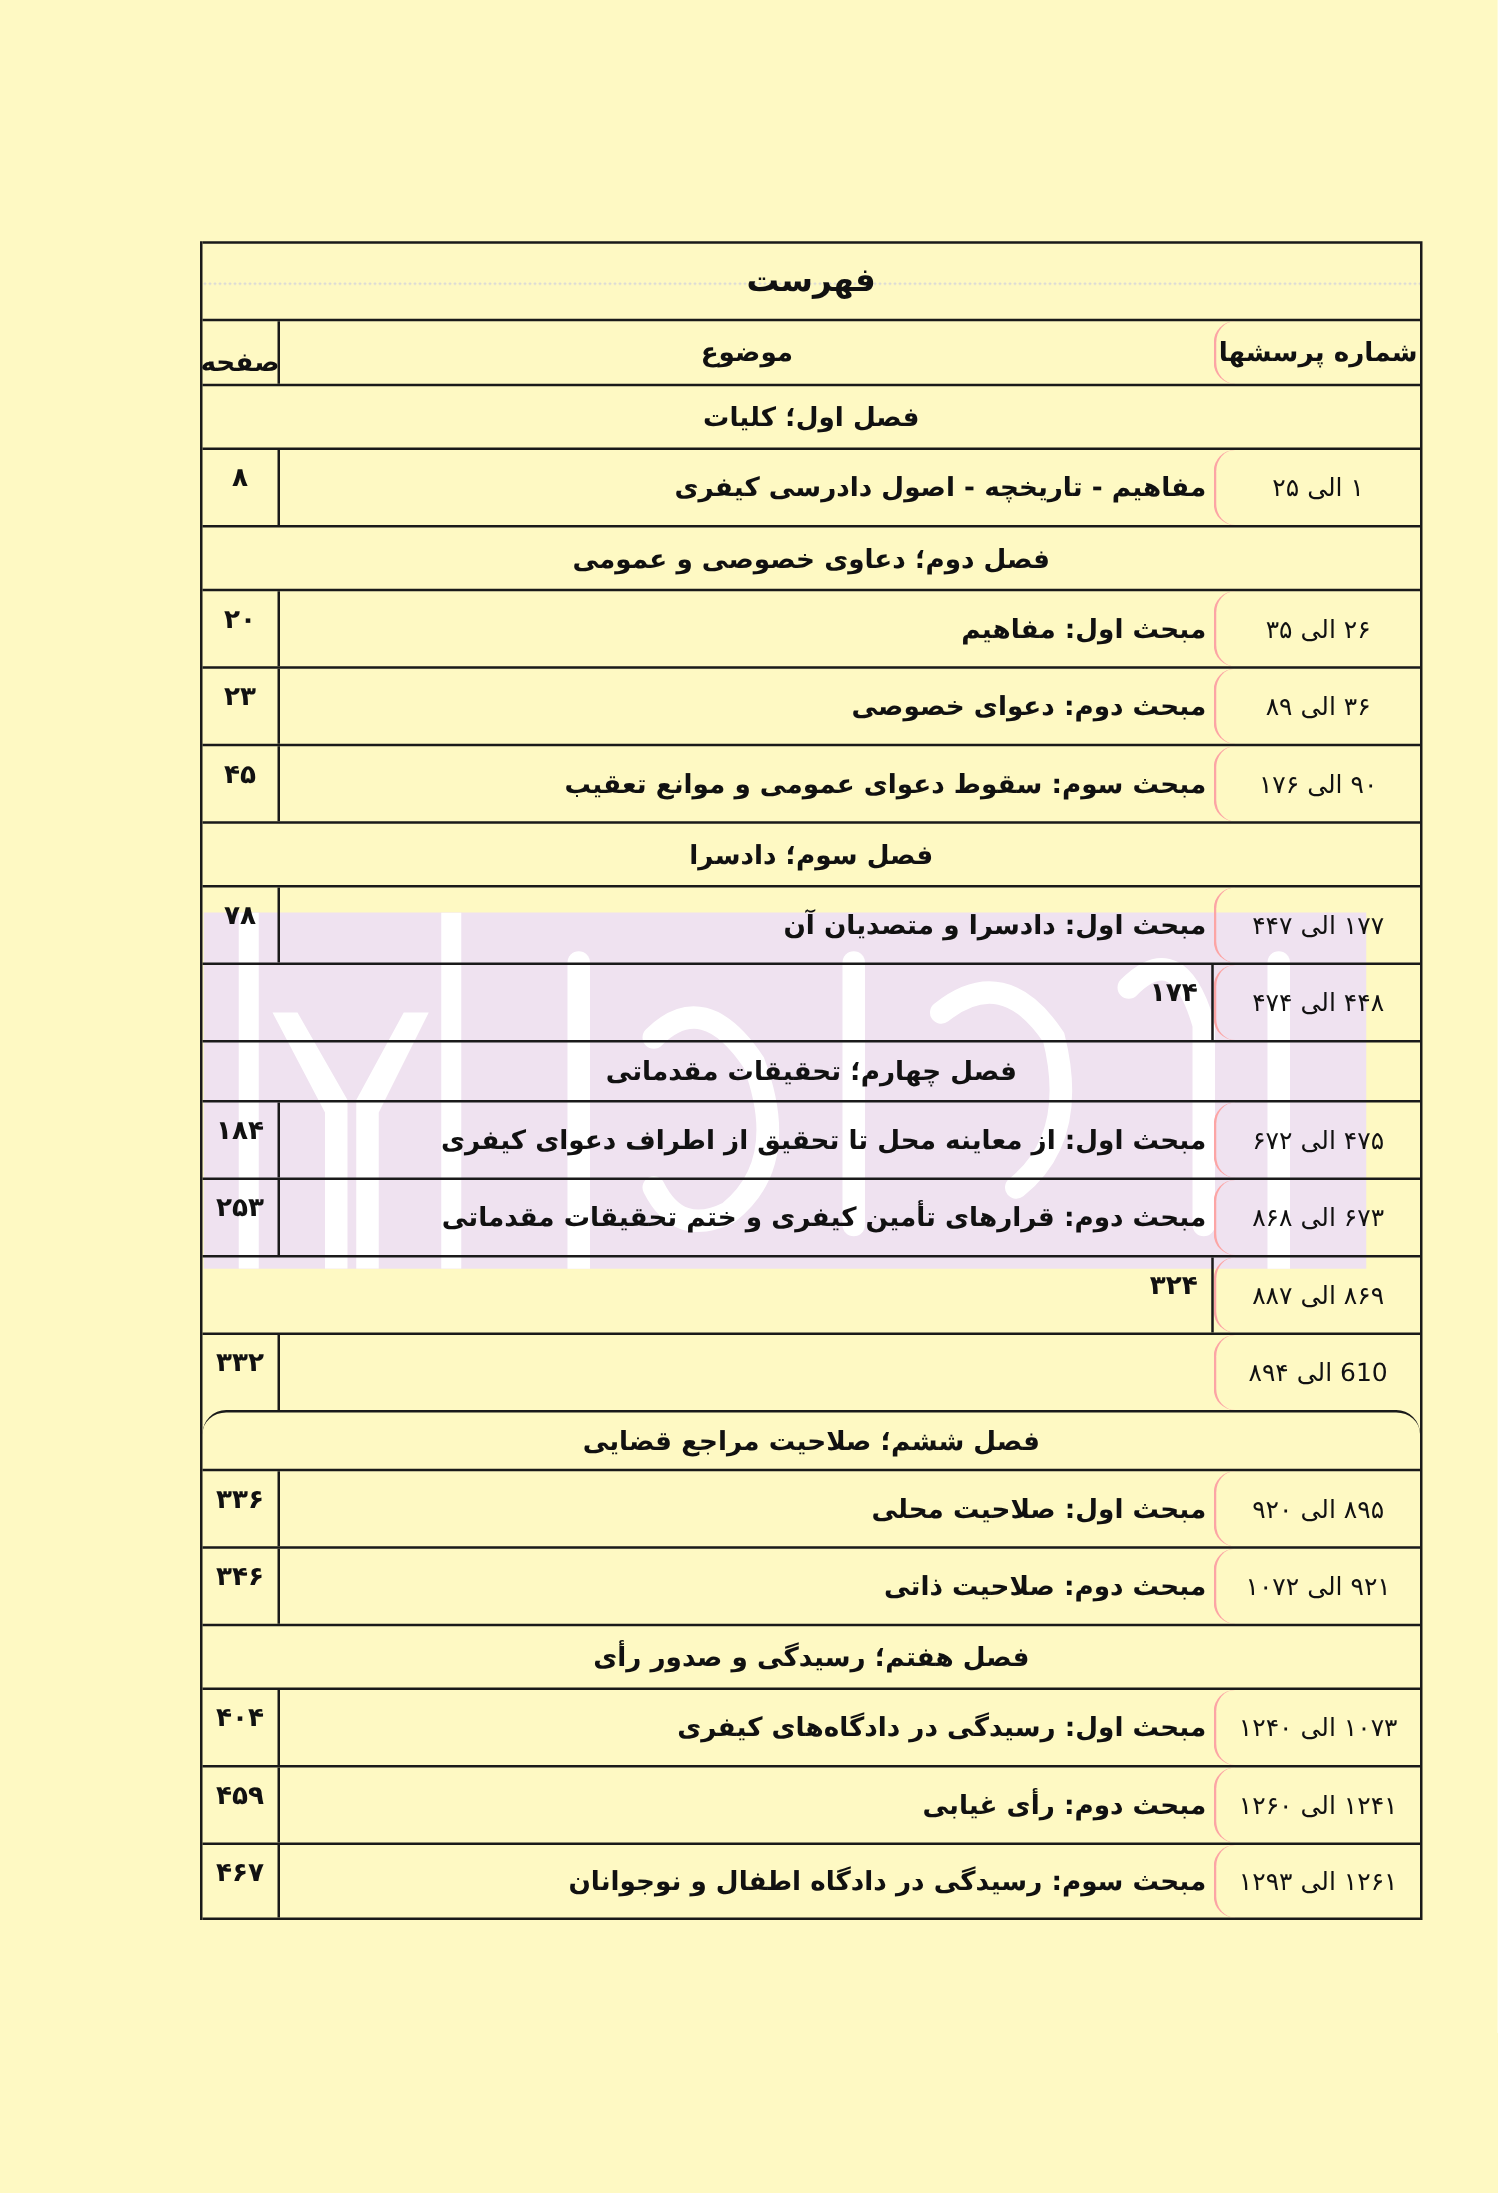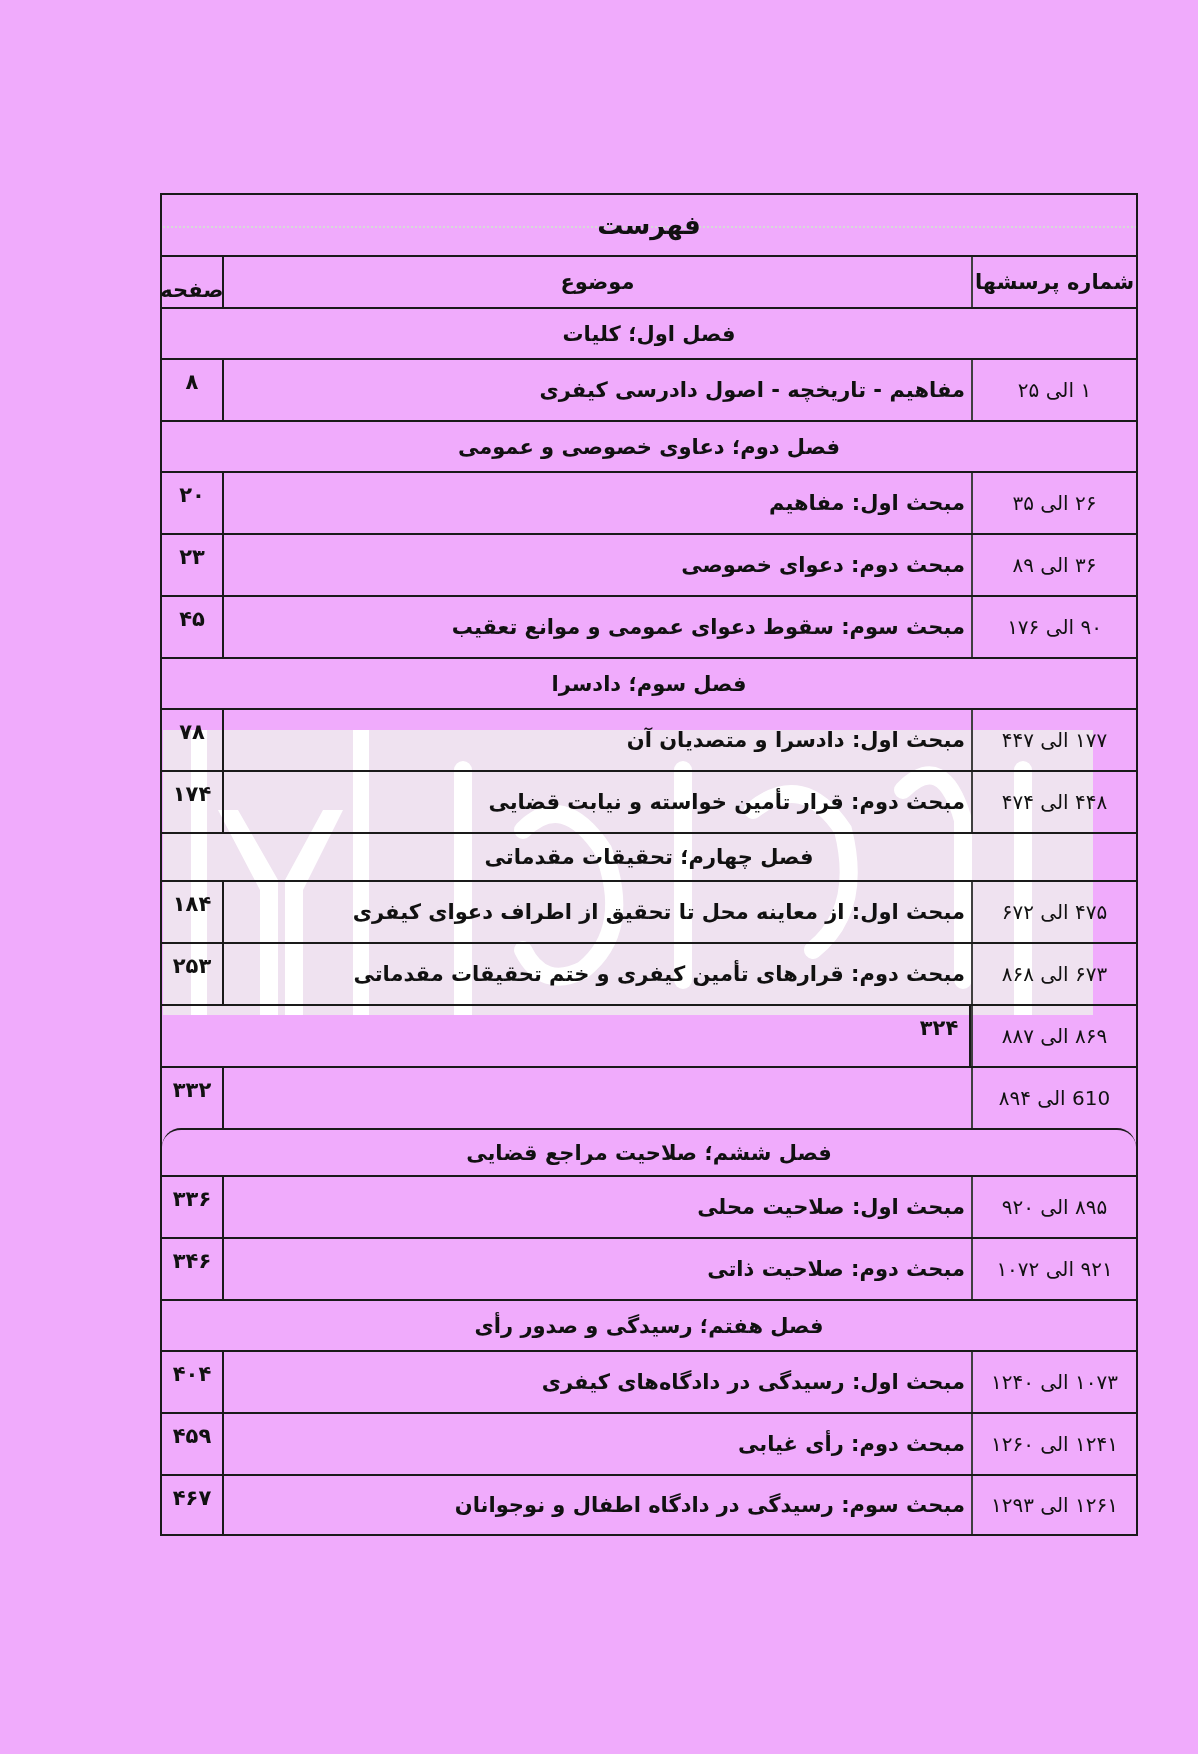--- a/index.html
+++ b/index.html
@@ -1,36 +1,36 @@
 <!DOCTYPE html>
 <html><head>
 <meta charset="utf-8">
 <style>
   html, body { margin: 0; padding: 0; background: #ffffff; }
   body { width: 1198px; height: 1754px; position: relative; overflow: hidden;
          font-family: "DejaVu Sans", sans-serif; color: #111; }
-  .page { position: absolute; left: 0; top: 0; width: 1198px; height: 1754px; background: #f0abfc; }
+  .page { position: absolute; left: 0; top: 0; width: 1198px; height: 1754px; background: #fef9c3; }
 
   
   .watermark { position: absolute; left: 163px; top: 730px; width: 930px; height: 285px;
                background: #efe2f0; z-index: 0; }
   .watermark svg { position: absolute; left: 0; top: 0; }
 
   .toc { position: absolute; left: 160px; top: 193px; width: 974px; z-index: 2; direction: rtl; }
   .row { position: relative; width: 100%; border-top: 2px solid #1a1a1a; box-sizing: border-box; display: flex; }
   .row:last-child { border-bottom: 2px solid #1a1a1a; }
   .toc { border-left: 2px solid #1a1a1a; border-right: 2px solid #1a1a1a; }
 
   .title-row { height: 62px; justify-content: center; align-items: center;
                background-image: radial-gradient(#d8d8d8 0.8px, transparent 1px); background-size: 4px 4px;
                background-position: 0 30px; background-repeat: repeat-x; }
   .title-row .title { font-weight: bold; font-size: 26px; background: transparent; padding: 0 6px; }
 
   .cell { box-sizing: border-box; display: flex; align-items: center; font-size: 21px; }
-  .c-q { width: 165px; justify-content: center; border-left: 2px solid #404040; }
+  .c-q { width: 165px; justify-content: center; border-left: 2px solid #fca5a5; border-radius: 17px; }
   .c-topic { flex: 1; justify-content: flex-start; padding-right: 6px; font-weight: bold; }
   .c-page { width: 62px; justify-content: center; border-right: 2px solid #1a1a1a; align-items: flex-start; padding-top: 10px; font-weight: bold; }
 
   .header-row { height: 52px; }
   .header-row .cell { font-weight: bold; font-size: 21px; }
   .header-row .c-topic { justify-content: center; padding: 0; border-radius: 20px; }
   .header-row .c-page { align-items: center; padding-top: 16px; }
 
   .chapter-row { height: 51px; justify-content: center; align-items: center; }
   .chapter-row .chapter { font-weight: bold; font-size: 21px; }
@@ -108,21 +108,20 @@
     <div class="row chapter-row">
       <span class="chapter">فصل سوم؛ دادسرا</span>
     </div>
     <div class="row data-row">
       <div class="cell c-q">۱۷۷ الی ۴۴۷</div>
       <div class="cell c-topic">مبحث اول: دادسرا و متصدیان آن</div>
       <div class="cell c-page">۷۸</div>
     </div>
     <div class="row data-row">
       <div class="cell c-q">۴۴۸ الی ۴۷۴</div>
-      <div class="cell c-topic">مبحث دوم: قرار تأمین خواسته و نیابت قضایی</div>
       <div class="cell c-page">۱۷۴</div>
     </div>
 
     <div class="row chapter-row" style="height:48px;">
       <span class="chapter">فصل چهارم؛ تحقیقات مقدماتی</span>
     </div>
     <div class="row data-row">
       <div class="cell c-q">۴۷۵ الی ۶۷۲</div>
       <div class="cell c-topic">مبحث اول: از معاینه محل تا تحقیق از اطراف دعوای کیفری</div>
       <div class="cell c-page">۱۸۴</div>

